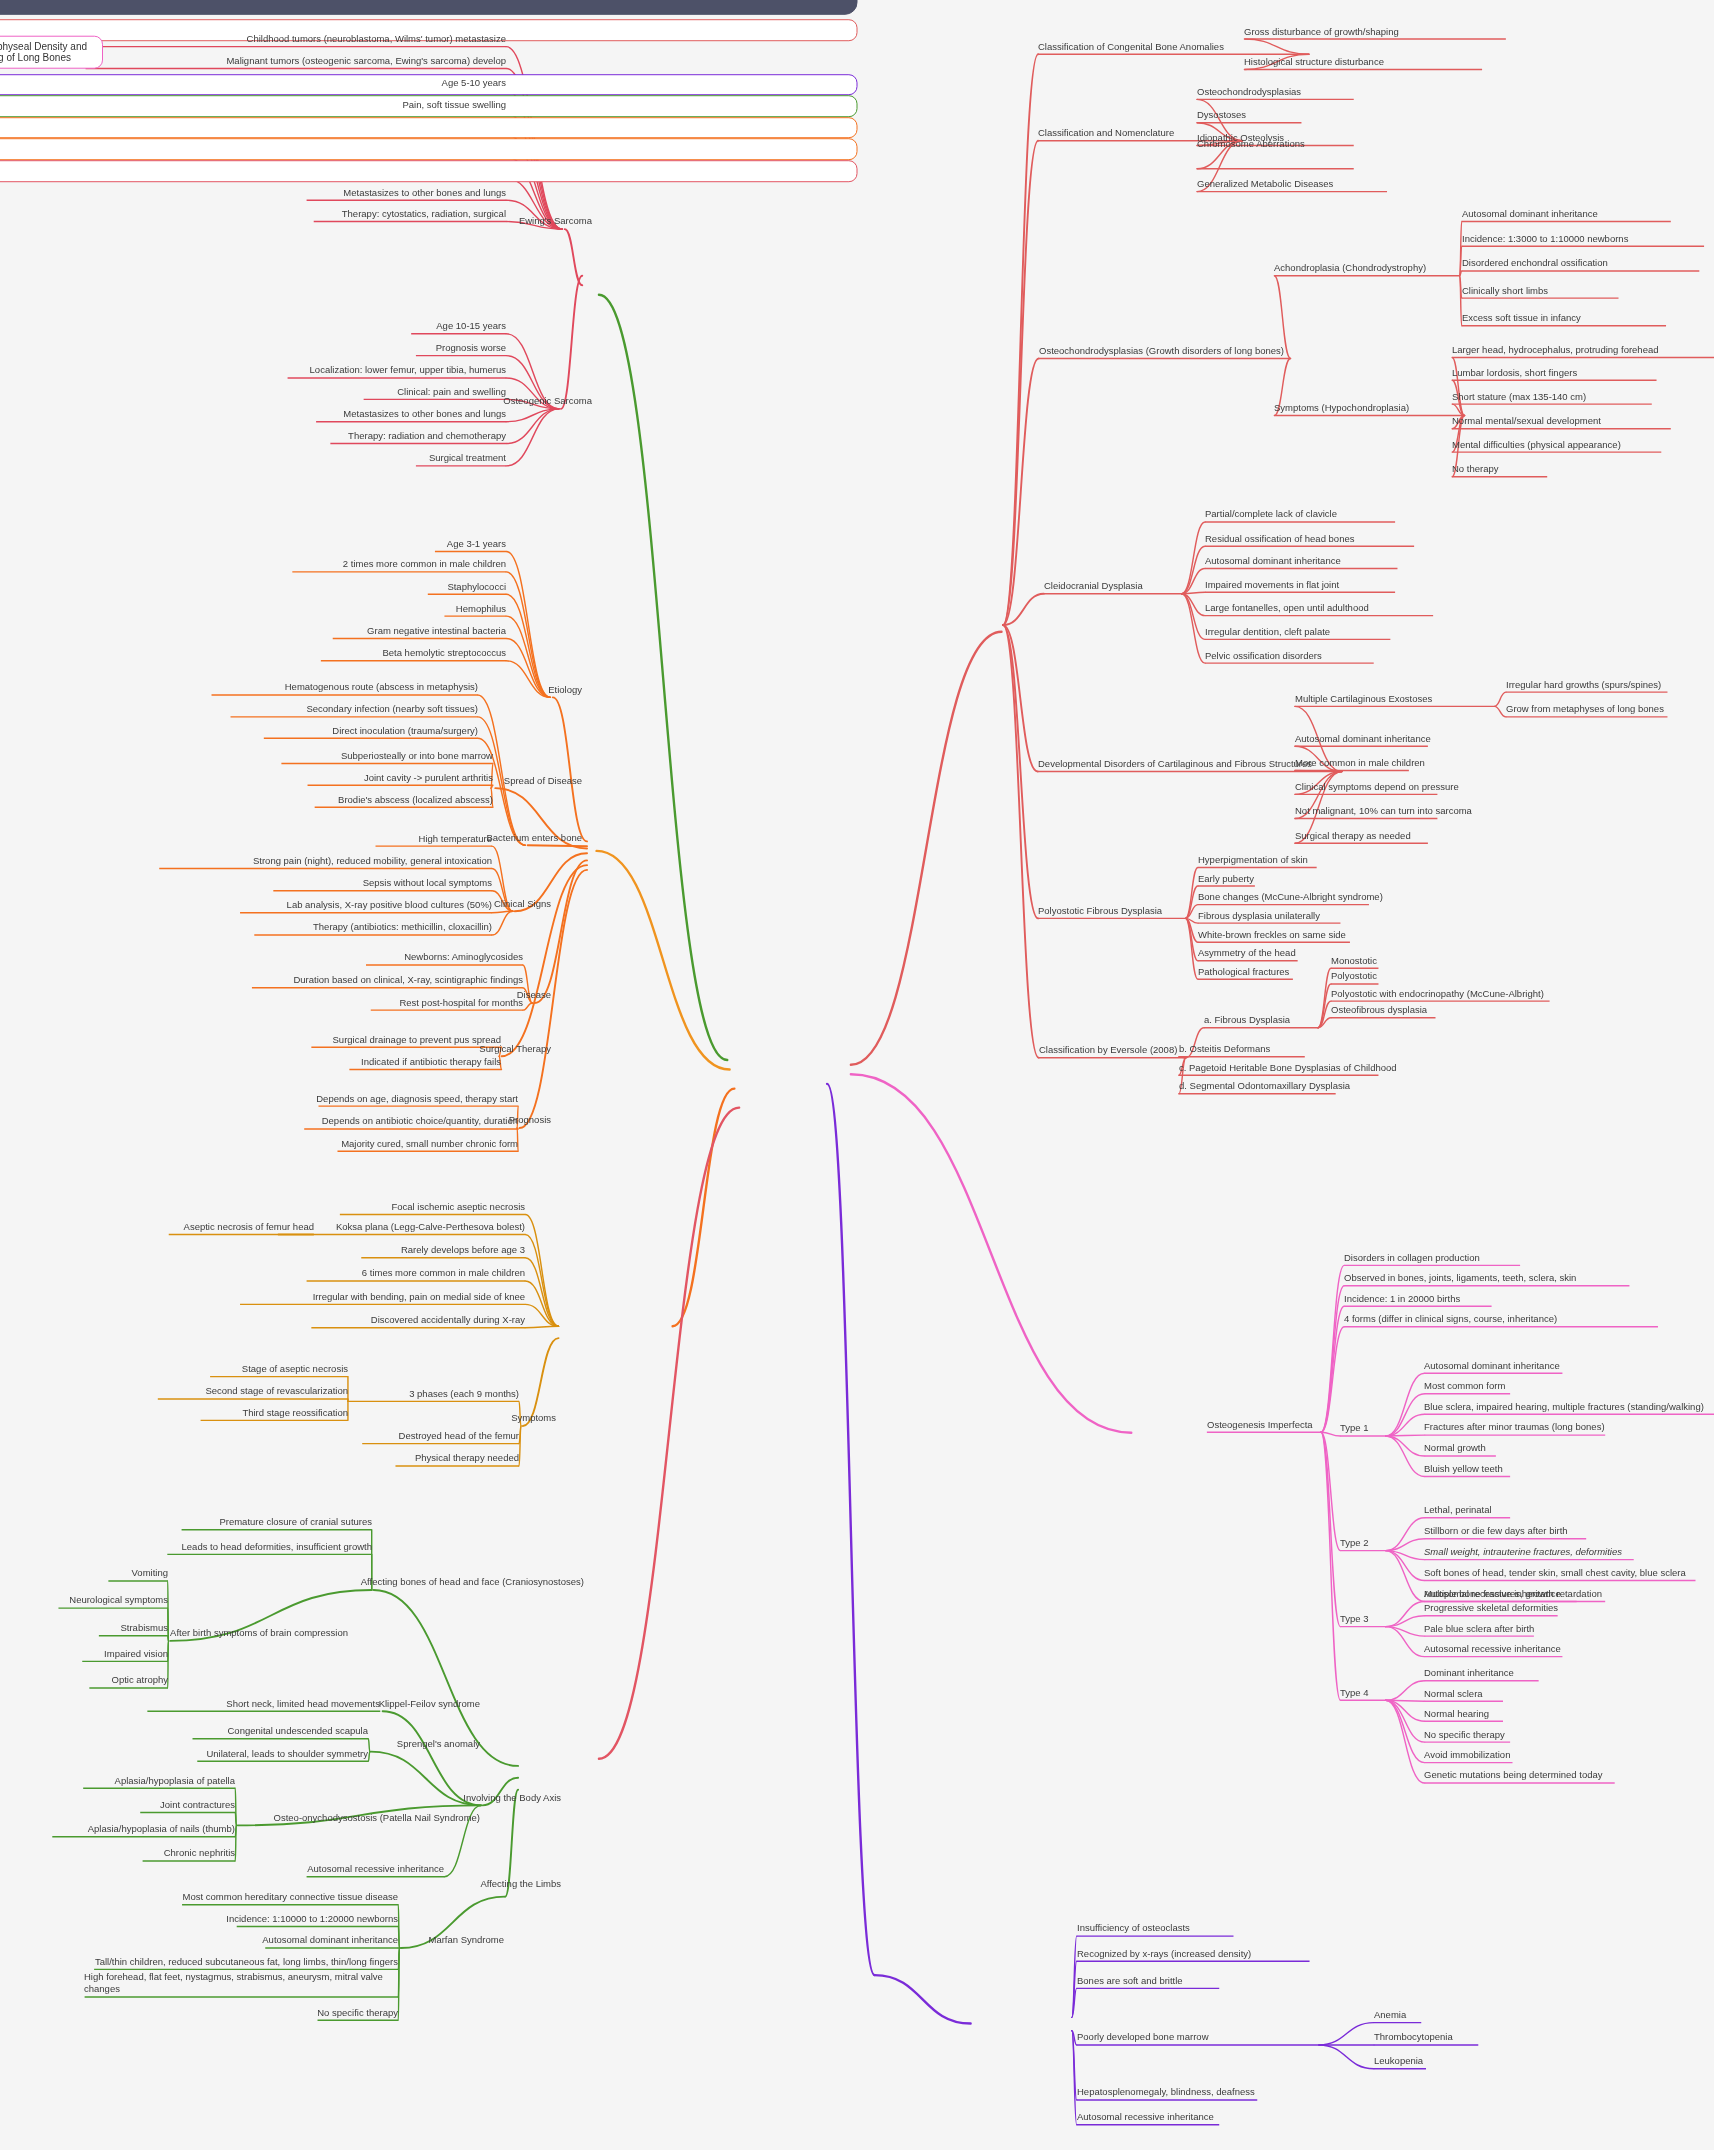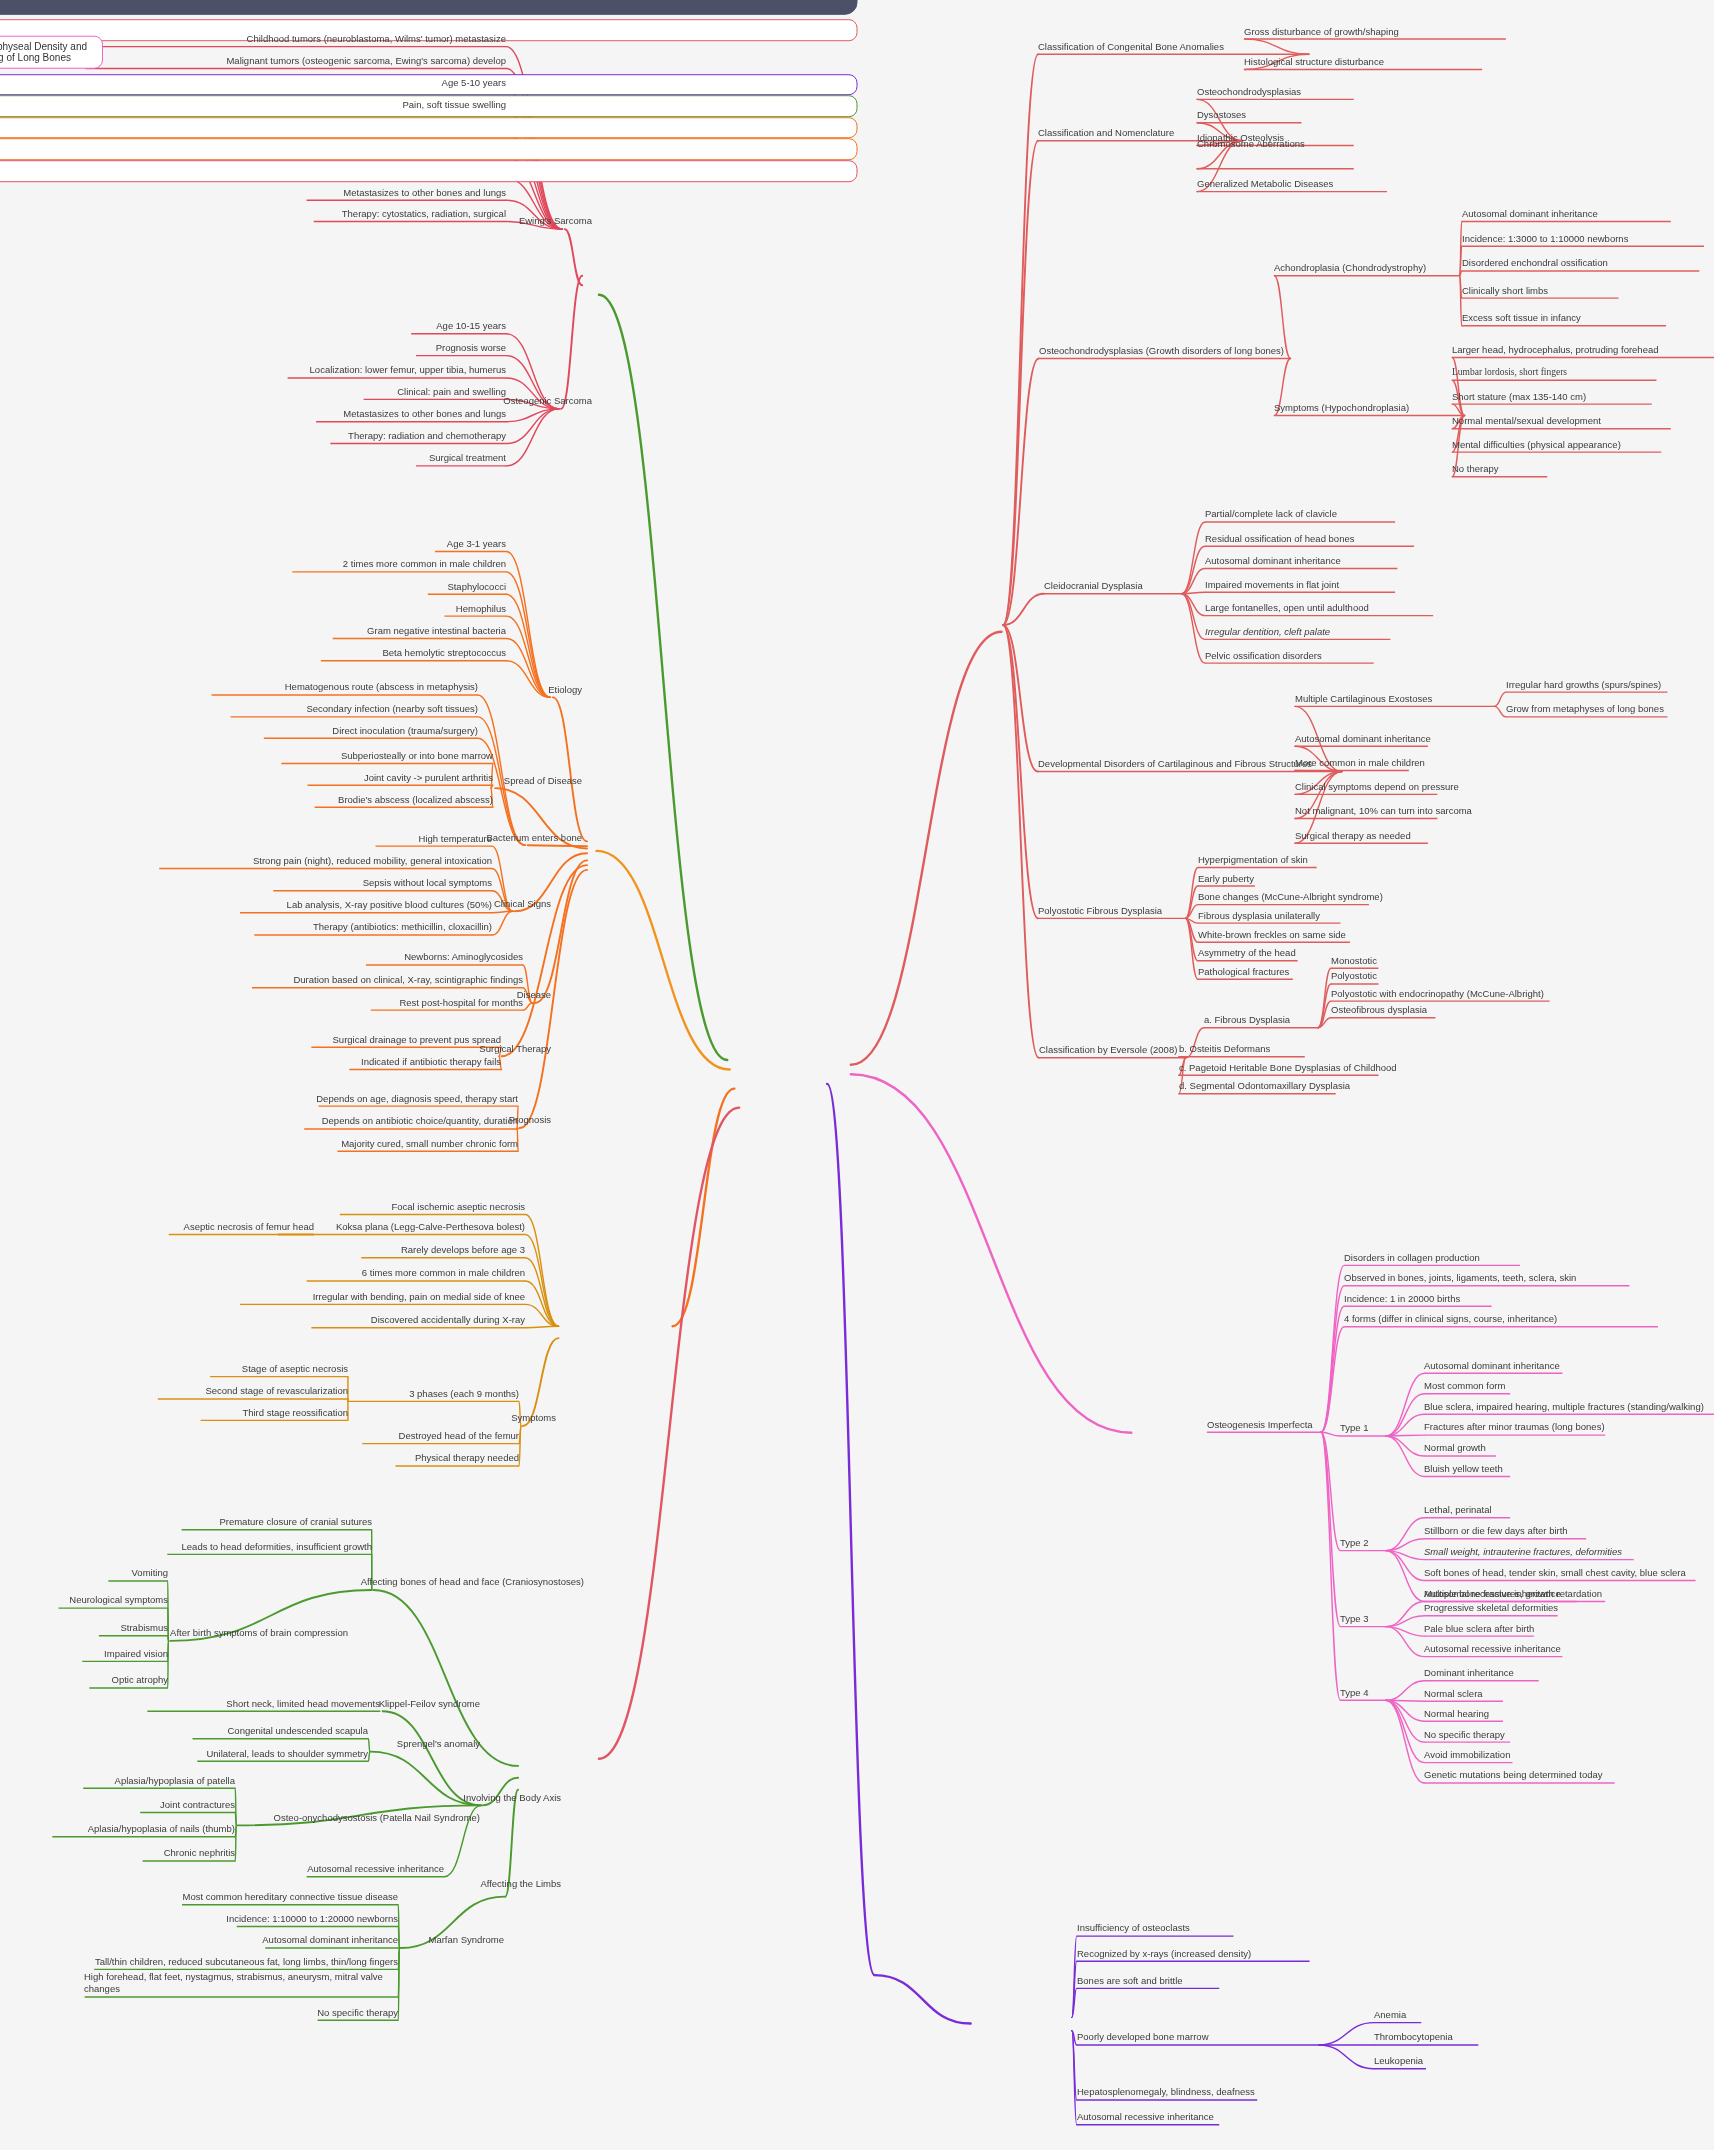--- a/index.html
+++ b/index.html
@@ -433,32 +433,32 @@
       <div class="node lbl r" style="left: 1197px; top: 190px;">Generalized Metabolic Diseases</div>
       <div class="node lbl r" style="left: 1039px; top: 357px;">Osteochondrodysplasias (Growth disorders of long bones)</div>
       <div class="node lbl r" style="left: 1274px; top: 274px;">Achondroplasia (Chondrodystrophy)</div>
       <div class="node lbl r" style="left: 1462px; top: 220px;">Autosomal dominant inheritance</div>
       <div class="node lbl r" style="left: 1462px; top: 245px;">Incidence: 1:3000 to 1:10000 newborns</div>
       <div class="node lbl r" style="left: 1462px; top: 269px;">Disordered enchondral ossification</div>
       <div class="node lbl r" style="left: 1462px; top: 297px;">Clinically short limbs</div>
       <div class="node lbl r" style="left: 1462px; top: 324px;">Excess soft tissue in infancy</div>
       <div class="node lbl r" style="left: 1274px; top: 414px;">Symptoms (Hypochondroplasia)</div>
       <div class="node lbl r" style="left: 1452px; top: 356px;">Larger head, hydrocephalus, protruding forehead</div>
-      <div class="node lbl r" style="left: 1452px; top: 379px; font-family: Liberation Serif, serif;">Lumbar lordosis, short fingers</div>
+      <div class="node lbl r" style="left: 1452px; top: 379px;">Lumbar lordosis, short fingers</div>
       <div class="node lbl r" style="left: 1452px; top: 403px;">Short stature (max 135-140 cm)</div>
       <div class="node lbl r" style="left: 1452px; top: 427px;">Normal mental/sexual development</div>
       <div class="node lbl r" style="left: 1452px; top: 451px;">Mental difficulties (physical appearance)</div>
       <div class="node lbl r" style="left: 1452px; top: 475px;">No therapy</div>
       <div class="node lbl r" style="left: 1044px; top: 592px;">Cleidocranial Dysplasia</div>
       <div class="node lbl r" style="left: 1205px; top: 520px;">Partial/complete lack of clavicle</div>
       <div class="node lbl r" style="left: 1205px; top: 545px;">Residual ossification of head bones</div>
       <div class="node lbl r" style="left: 1205px; top: 567px;">Autosomal dominant inheritance</div>
       <div class="node lbl r" style="left: 1205px; top: 591px;">Impaired movements in flat joint</div>
       <div class="node lbl r" style="left: 1205px; top: 614px;">Large fontanelles, open until adulthood</div>
-      <div class="node lbl r" style="left: 1205px; top: 638px; font-style: italic;">Irregular dentition, cleft palate</div>
+      <div class="node lbl r" style="left: 1205px; top: 638px;">Irregular dentition, cleft palate</div>
       <div class="node lbl r" style="left: 1205px; top: 662px;">Pelvic ossification disorders</div>
       <div class="node lbl r" style="left: 1038px; top: 770px;">Developmental Disorders of Cartilaginous and Fibrous Structures</div>
       <div class="node lbl r" style="left: 1295px; top: 705px;">Multiple Cartilaginous Exostoses</div>
       <div class="node lbl r" style="left: 1506px; top: 691px;">Irregular hard growths (spurs/spines)</div>
       <div class="node lbl r" style="left: 1506px; top: 715px;">Grow from metaphyses of long bones</div>
       <div class="node lbl r" style="left: 1295px; top: 745px;">Autosomal dominant inheritance</div>
       <div class="node lbl r" style="left: 1295px; top: 769px;">More common in male children</div>
       <div class="node lbl r" style="left: 1295px; top: 793px;">Clinical symptoms depend on pressure</div>
       <div class="node lbl r" style="left: 1295px; top: 817px;">Not malignant, 10% can turn into sarcoma</div>
       <div class="node lbl r" style="left: 1295px; top: 842px;">Surgical therapy as needed</div>

